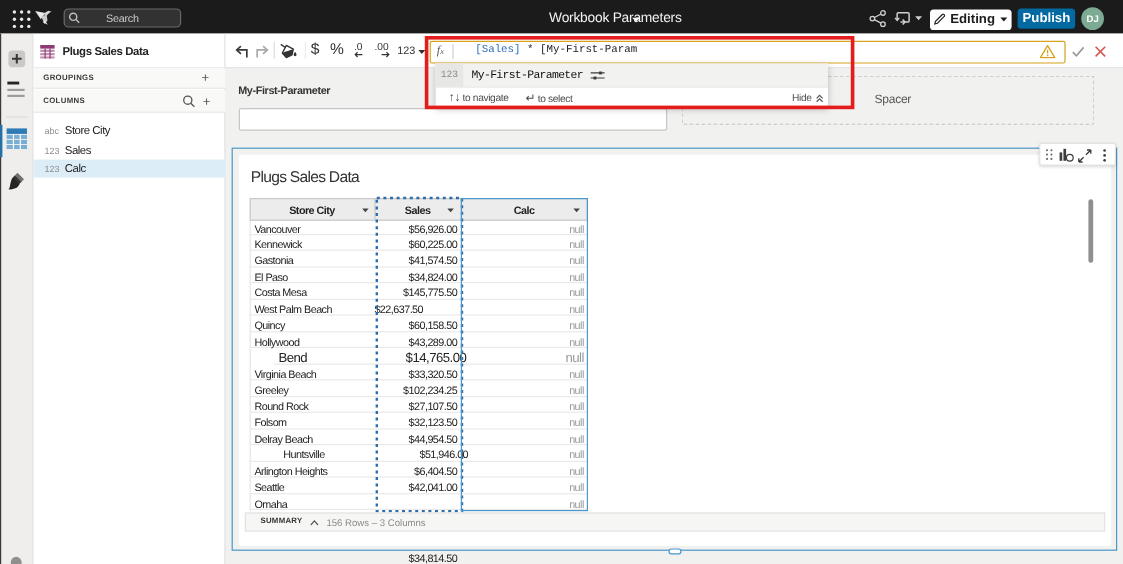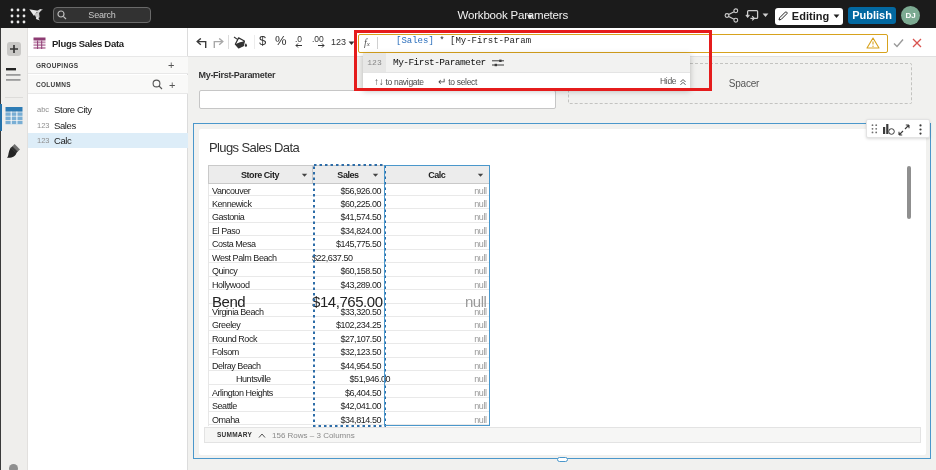--- a/index.html
+++ b/index.html
@@ -256,21 +256,21 @@
     <div style="display:flex;height:13.5px;border-bottom:1px solid #e9e9e9;font-size:9px;letter-spacing:-0.45px;color:#222;">
         <div style="width:104px;padding:3px 0 0 4px;">Quincy</div>
         <div style="width:72px;padding:3px 3px 0 0;text-align:right;">$60,158.50</div>
         <div style="width:105.5px;padding:3px 3px 0 0;text-align:right;color:#999;">null</div>
       </div>
     <div style="display:flex;height:13.5px;border-bottom:1px solid #e9e9e9;font-size:9px;letter-spacing:-0.45px;color:#222;">
         <div style="width:104px;padding:3px 0 0 4px;">Hollywood</div>
         <div style="width:72px;padding:3px 3px 0 0;text-align:right;">$43,289.00</div>
         <div style="width:105.5px;padding:3px 3px 0 0;text-align:right;color:#999;">null</div>
       </div>
-    <div style="display:flex;height:13.5px;border-bottom:1px solid #e9e9e9;font-size:15px;letter-spacing:-0.45px;color:#222;">
+    <div style="display:flex;height:13.5px;border-bottom:1px solid #e9e9e9;font-size:11px;letter-spacing:-0.45px;color:#222;margin-left:20px;">
         <div style="width:104px;padding:3px 0 0 4px;">Bend</div>
         <div style="width:72px;padding:3px 3px 0 0;text-align:right;">$14,765.00</div>
         <div style="width:105.5px;padding:3px 3px 0 0;text-align:right;color:#999;">null</div>
       </div>
     <div style="display:flex;height:13.5px;border-bottom:1px solid #e9e9e9;font-size:9px;letter-spacing:-0.45px;color:#222;">
         <div style="width:104px;padding:3px 0 0 4px;">Virginia Beach</div>
         <div style="width:72px;padding:3px 3px 0 0;text-align:right;">$33,320.50</div>
         <div style="width:105.5px;padding:3px 3px 0 0;text-align:right;color:#999;">null</div>
       </div>
     <div style="display:flex;height:13.5px;border-bottom:1px solid #e9e9e9;font-size:9px;letter-spacing:-0.45px;color:#222;">
@@ -303,21 +303,21 @@
         <div style="width:72px;padding:3px 3px 0 0;text-align:right;">$6,404.50</div>
         <div style="width:105.5px;padding:3px 3px 0 0;text-align:right;color:#999;">null</div>
       </div>
     <div style="display:flex;height:13.5px;border-bottom:1px solid #e9e9e9;font-size:9px;letter-spacing:-0.45px;color:#222;">
         <div style="width:104px;padding:3px 0 0 4px;">Seattle</div>
         <div style="width:72px;padding:3px 3px 0 0;text-align:right;">$42,041.00</div>
         <div style="width:105.5px;padding:3px 3px 0 0;text-align:right;color:#999;">null</div>
       </div>
     <div style="display:flex;height:13.5px;border-bottom:1px solid #e9e9e9;font-size:9px;letter-spacing:-0.45px;color:#222;">
         <div style="width:104px;padding:3px 0 0 4px;">Omaha</div>
-        <div style="width:72px;padding:3px 3px 0 0;text-align:right;">$34,814.50</div>
+        <div style="width:72px;padding:3px 3px 0 0;text-align:right;margin-top:45px;">$34,814.50</div>
         <div style="width:105.5px;padding:3px 3px 0 0;text-align:right;color:#999;">null</div>
       </div>
   </div>
   <div class="abs" style="left:208px;top:184px;width:1px;height:241.5px;background:#e7e7e7;"></div>
 
   <svg class="abs" style="left:311.5px;top:163px;" width="76" height="265" viewBox="0 0 76 265">
     <rect x="2" y="2" width="71" height="261" fill="none" stroke="#2d6da8" stroke-width="2" stroke-dasharray="2.5 3"></rect>
   </svg>
   <div class="abs" style="left:384px;top:165px;width:105.5px;height:260.5px;border:1px solid #4a97cb;"></div>
 

